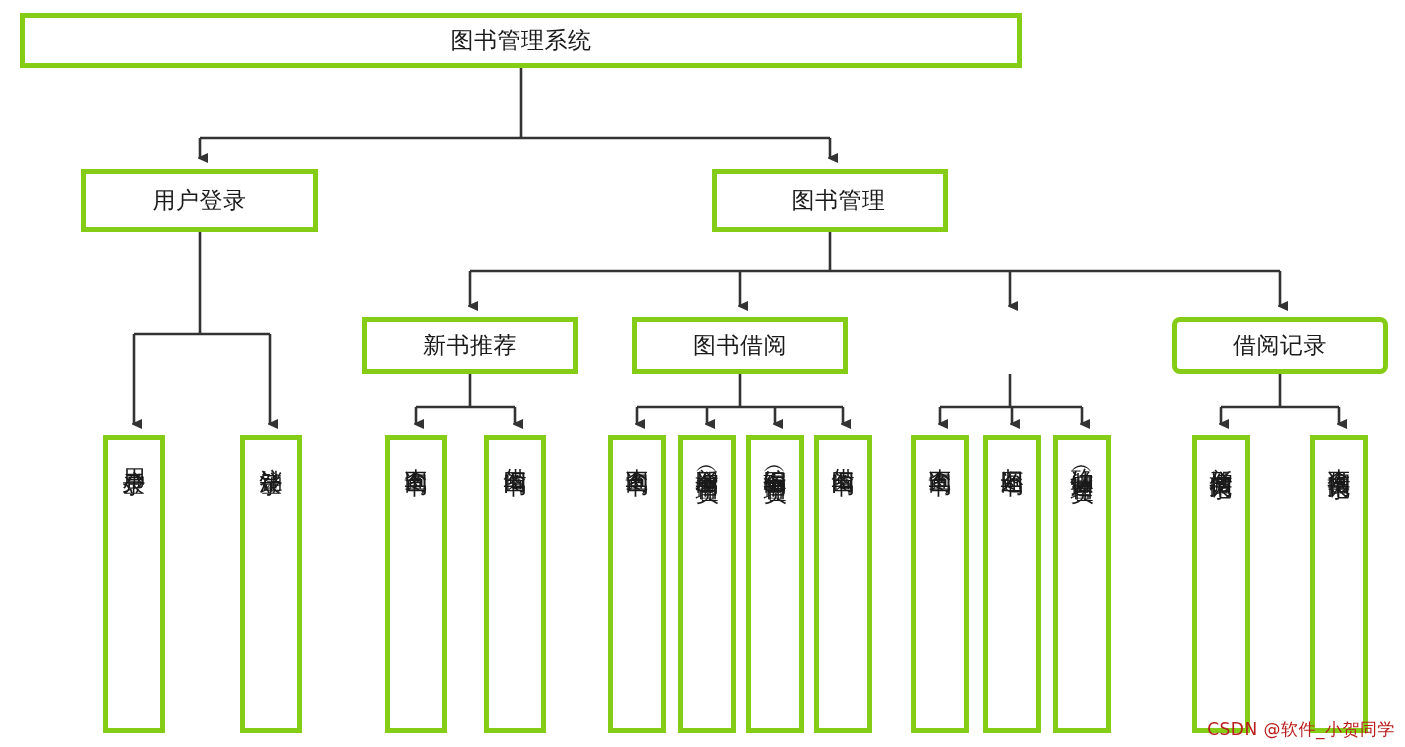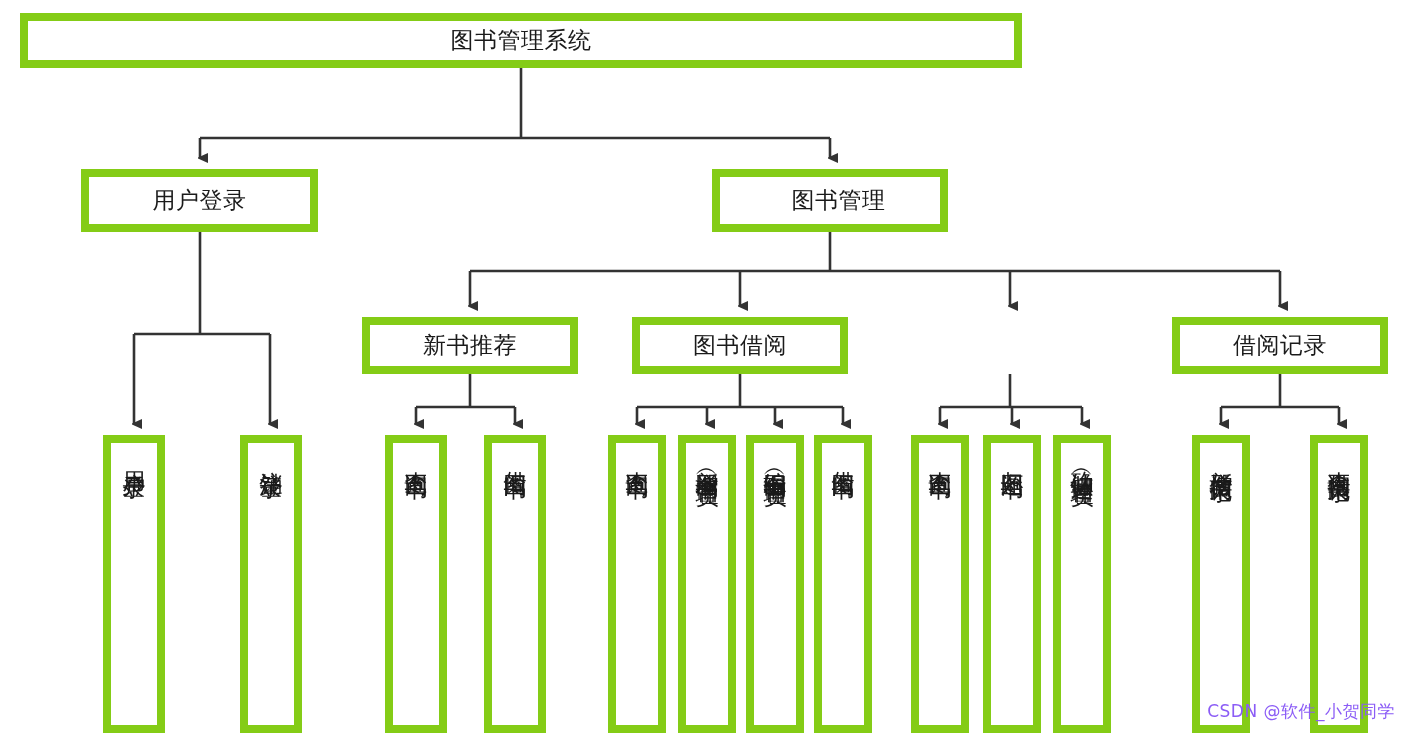--- a/index.html
+++ b/index.html
@@ -20,21 +20,21 @@
   #diagram-svg {
     position: absolute;
     left: 0;
     top: 0;
     width: 1405px;
     height: 747px;
   }
   .node-box {
     position: absolute;
     box-sizing: border-box;
-    border: 8px solid #84cc16;
+    border: 5px solid #84cc16;
     background: #ffffff;
     display: flex;
     align-items: center;
     justify-content: center;
     color: #1a1a1a;
   }
   .node-label-h {
     font-size: 23px;
     line-height: 1.1;
     letter-spacing: 0.5px;
@@ -49,23 +49,23 @@
     writing-mode: vertical-rl;
     text-orientation: upright;
     font-size: 23px;
     line-height: 1.18;
     letter-spacing: 2px;
     white-space: nowrap;
   }
   .watermark {
     position: absolute;
     right: 10px;
-    bottom: 24px;
+    bottom: 6px;
     font-size: 17px;
-    color: #8b5cf6;
+    color: #b91c1c;
     white-space: nowrap;
     letter-spacing: 0.5px;
   }
 </style>
 </head>
 <body>
 
 <div id="canvas">
 
   <svg id="diagram-svg" viewBox="0 0 1405 747" xmlns="http://www.w3.org/2000/svg">
@@ -132,21 +132,21 @@
   <div class="node-box" style="left:712px; top:169px; width:236px; height:63px;padding-left:17px;">
     <span class="node-label-h">图书管理</span>
   </div>
 
   <div class="node-box" style="left:362px; top:317px; width:216px; height:57px;">
     <span class="node-label-h">新书推荐</span>
   </div>
   <div class="node-box" style="left:632px; top:317px; width:216px; height:57px;">
     <span class="node-label-h">图书借阅</span>
   </div>
-  <div class="node-box" style="left:1172px; top:317px; width:216px; height:57px;">
+  <div class="node-box" style="left:1172px; top:317px; width:216px; height:57px;border-radius:8px;">
     <span class="node-label-h">借阅记录</span>
   </div>
 
   <div class="node-box vertical" style="left:103px; top:435px; width:62px; height:298px;">
     <span class="node-label-v">用户登录</span>
   </div>
   <div class="node-box vertical" style="left:240px; top:435px; width:62px; height:298px;">
     <span class="node-label-v">注销登录</span>
   </div>
 

